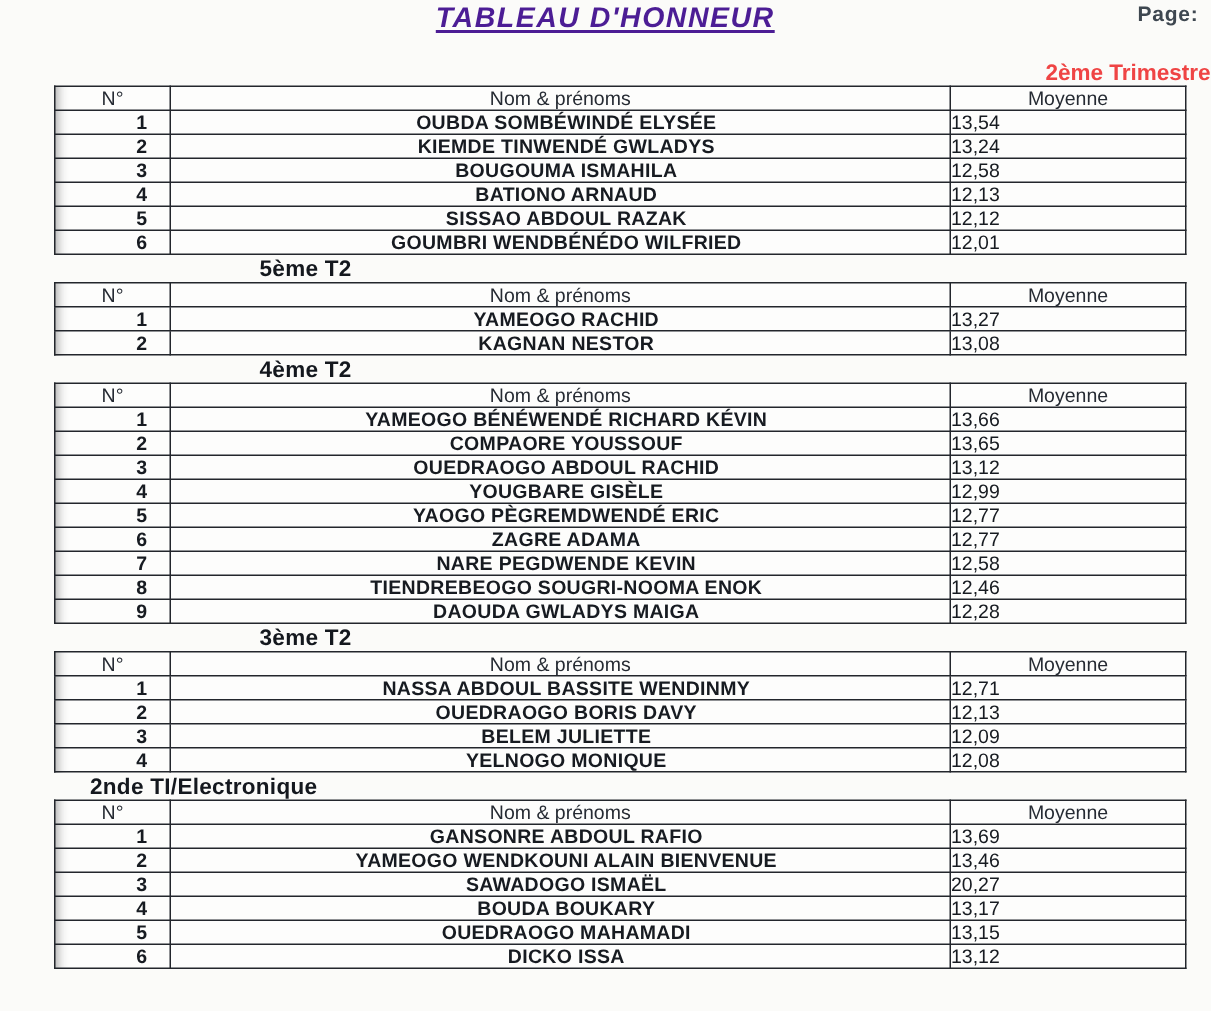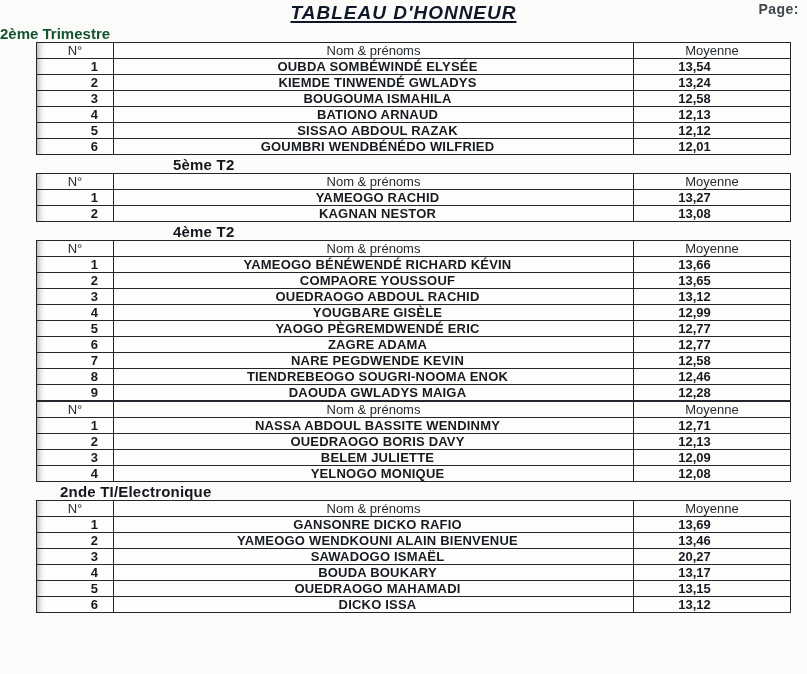--- a/index.html
+++ b/index.html
@@ -27,29 +27,29 @@
   .doc-title {
     margin-top: 2px;
     text-align: center;
     font-size: 19px;
     font-weight: bold;
     font-style: italic;
     letter-spacing: 1px;
     text-decoration: underline;
     text-decoration-thickness: 2px;
     text-underline-offset: 2px;
-    color: #0f172a;
+    color: #4c1d95;
     line-height: 22px;
   }
   .doc-subtitle {
-    text-align: left;
+    text-align: right;
     font-size: 15px;
     font-weight: bold;
-    margin-top: 1px;
-    color: #14532d;
+    margin-top: 16px;
+    color: #ef4444;
     line-height: 17px;
   }
   .section-title {
     font-size: 15px;
     font-weight: bold;
     margin: 2px 0 1px 173px;
     line-height: 15px;
     color: #14181e;
     letter-spacing: .2px;
   }
@@ -73,21 +73,21 @@
     white-space: nowrap;
     overflow: hidden;
   }
   .honor-table th {
     font-weight: normal;
     text-align: center;
     color: #262b33;
   }
   td.c-num  { text-align: right; padding-right: 15px; font-weight: bold; }
   td.c-name { text-align: center;  padding-left: 8px;  font-weight: bold; letter-spacing: .2px; }
-  td.c-avg  { text-align: center; padding-right: 35px; font-weight: bold; }
+  td.c-avg  { text-align: left; padding-right: 35px; font-weight: normal; }
   col.w-num  { width: 77px;  }
   col.w-name { width: 520px; }
   col.w-avg  { width: 157px; }
 </style>
 </head>
 <body>
 
 <div class="page-label">Page:</div>
 <div class="doc-title">TABLEAU D'HONNEUR</div>
 <div class="doc-subtitle">2ème Trimestre</div>
@@ -245,20 +245,21 @@
   <tr>
     <td class="c-num">9</td>
     <td class="c-name">DAOUDA GWLADYS MAIGA</td>
     <td class="c-avg">12,28</td>
   </tr>
 </tbody>
     </table>
   </section>
 
   <section class="section">
+    <div class="section-title">3ème T2</div>
     <table class="honor-table">
       <colgroup>
         <col class="w-num">
           <col class="w-name">
           <col class="w-avg">
       </colgroup>
       <thead>
         <tr>
           <th class="c-num">N°</th>
           <th class="c-name">Nom &amp; prénoms</th>
@@ -304,21 +305,21 @@
       <thead>
         <tr>
           <th class="c-num">N°</th>
           <th class="c-name">Nom &amp; prénoms</th>
           <th class="c-avg">Moyenne</th>
         </tr>
       </thead>
       <tbody>
   <tr>
     <td class="c-num">1</td>
-    <td class="c-name">GANSONRE DICKO RAFIO</td>
+    <td class="c-name">GANSONRE ABDOUL RAFIO</td>
     <td class="c-avg">13,69</td>
   </tr>
 
   <tr>
     <td class="c-num">2</td>
     <td class="c-name">YAMEOGO WENDKOUNI ALAIN BIENVENUE</td>
     <td class="c-avg">13,46</td>
   </tr>
 
   <tr>

